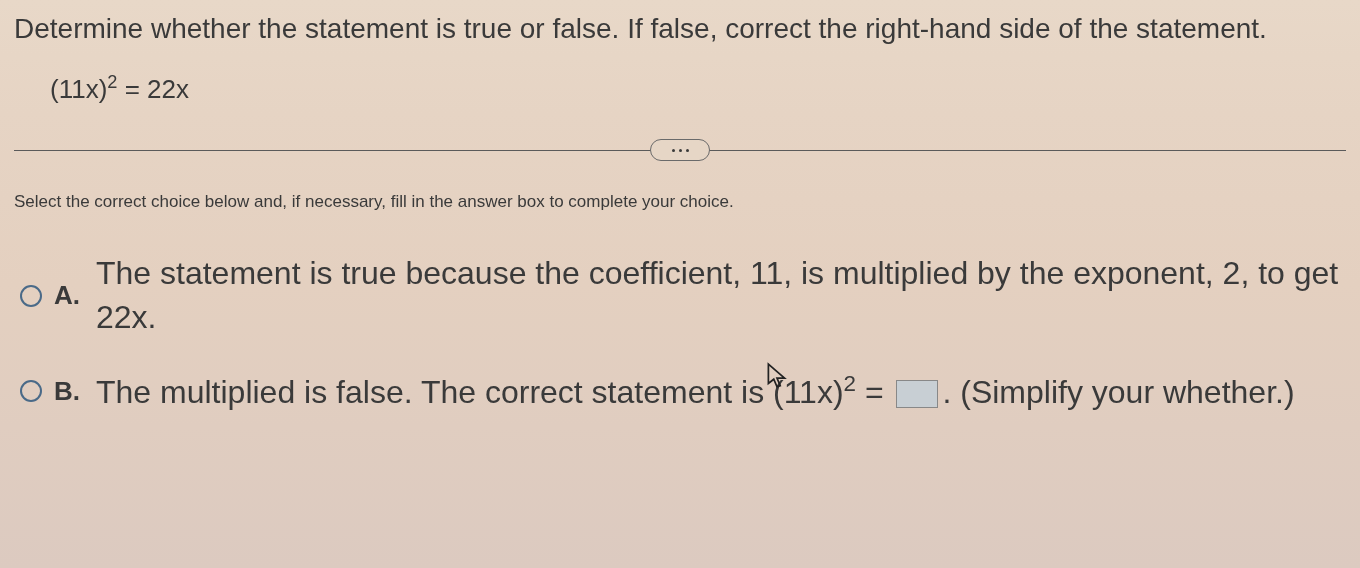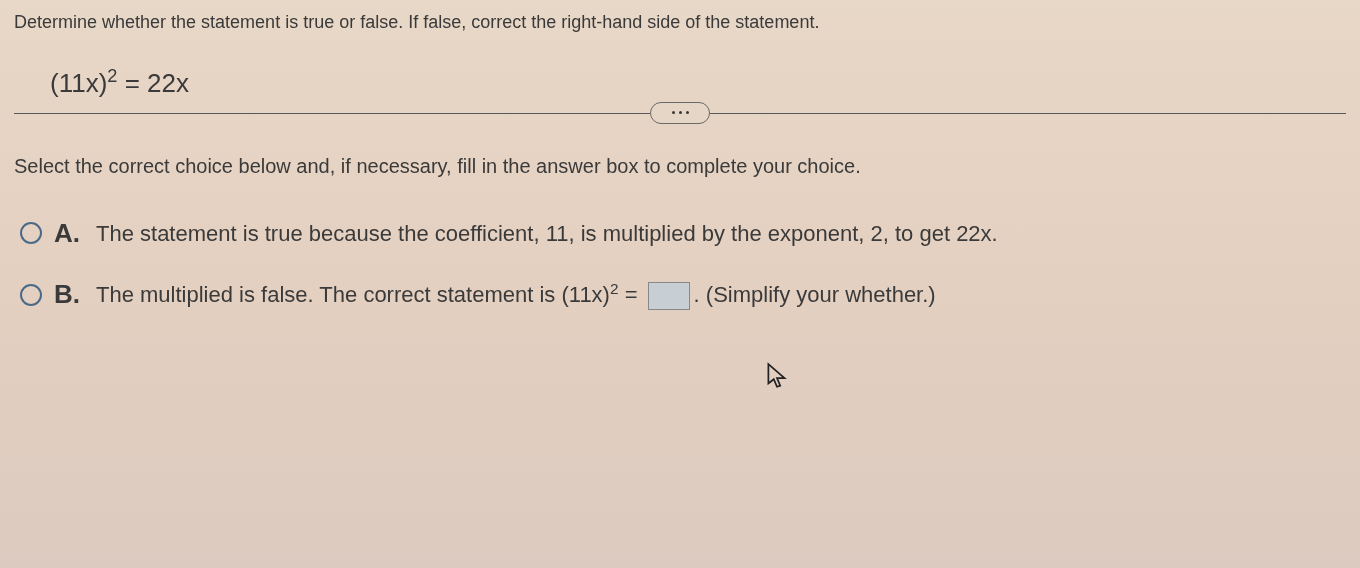--- a/index.html
+++ b/index.html
@@ -7,27 +7,28 @@
     width: 1360px;
     height: 568px;
     background: linear-gradient(180deg, #e8d8c8 0%, #e6d4c4 20%, #e4d0c0 50%, #dccac0 100%);
     font-family: Arial, Helvetica, sans-serif;
     color: #3a3a3a;
     padding: 10px 14px;
     position: relative;
     overflow: hidden;
   }
   .question-prompt {
-    font-size: 18px;
+    font-size: 28px;
     line-height: 1.35;
-    margin-bottom: 32px;
+    margin-bottom: 24px;
   }
   .equation {
     font-size: 26px;
     margin-left: 36px;
+    margin-bottom: 32px;
   }
   .sup { font-size: 0.7em; vertical-align: super; }
   .divider-wrap {
     position: relative;
     height: 28px;
     margin: 0 0 28px 0;
   }
   .divider-line {
     position: absolute;
     top: 50%;
@@ -47,21 +48,21 @@
     border-radius: 11px;
     display: flex;
     align-items: center;
     justify-content: center;
     gap: 4px;
   }
   .divider-pill .dot {
     width: 3px; height: 3px; border-radius: 50%; background: #3a3a3a;
   }
   .instruction {
-    font-size: 20px;
+    font-size: 17px;
     margin-bottom: 40px;
   }
   .choice {
     display: flex;
     align-items: center;
     gap: 12px;
     margin-left: 6px;
     margin-bottom: 30px;
   }
   .radio {
@@ -73,21 +74,21 @@
     flex-shrink: 0;
     cursor: pointer;
   }
   .choice-letter {
     font-size: 26px;
     font-weight: bold;
     width: 30px;
     flex-shrink: 0;
   }
   .choice-text {
-    font-size: 22px;
+    font-size: 32px;
     line-height: 1.35;
     flex: 1;
   }
   .answer-box {
     display: inline-block;
     width: 42px;
     height: 28px;
     background: #c8cfd4;
     border: 1px solid #888;
     vertical-align: middle;

